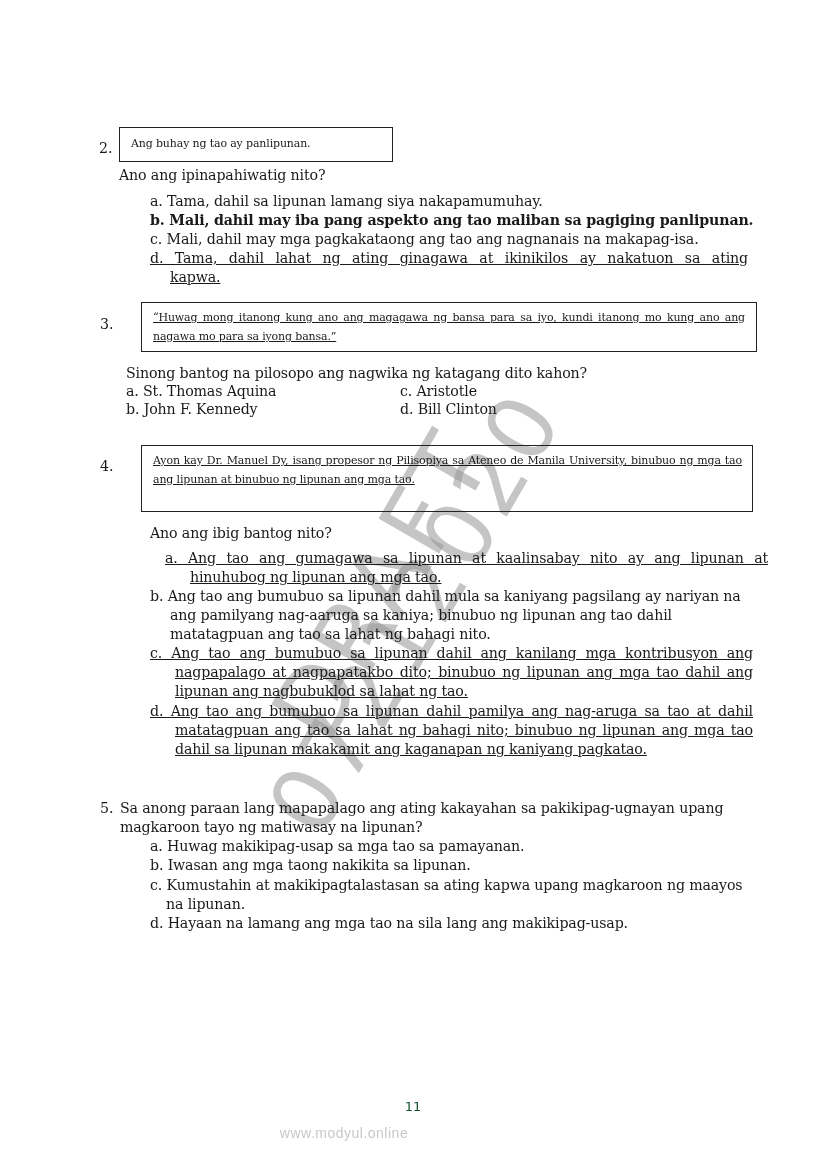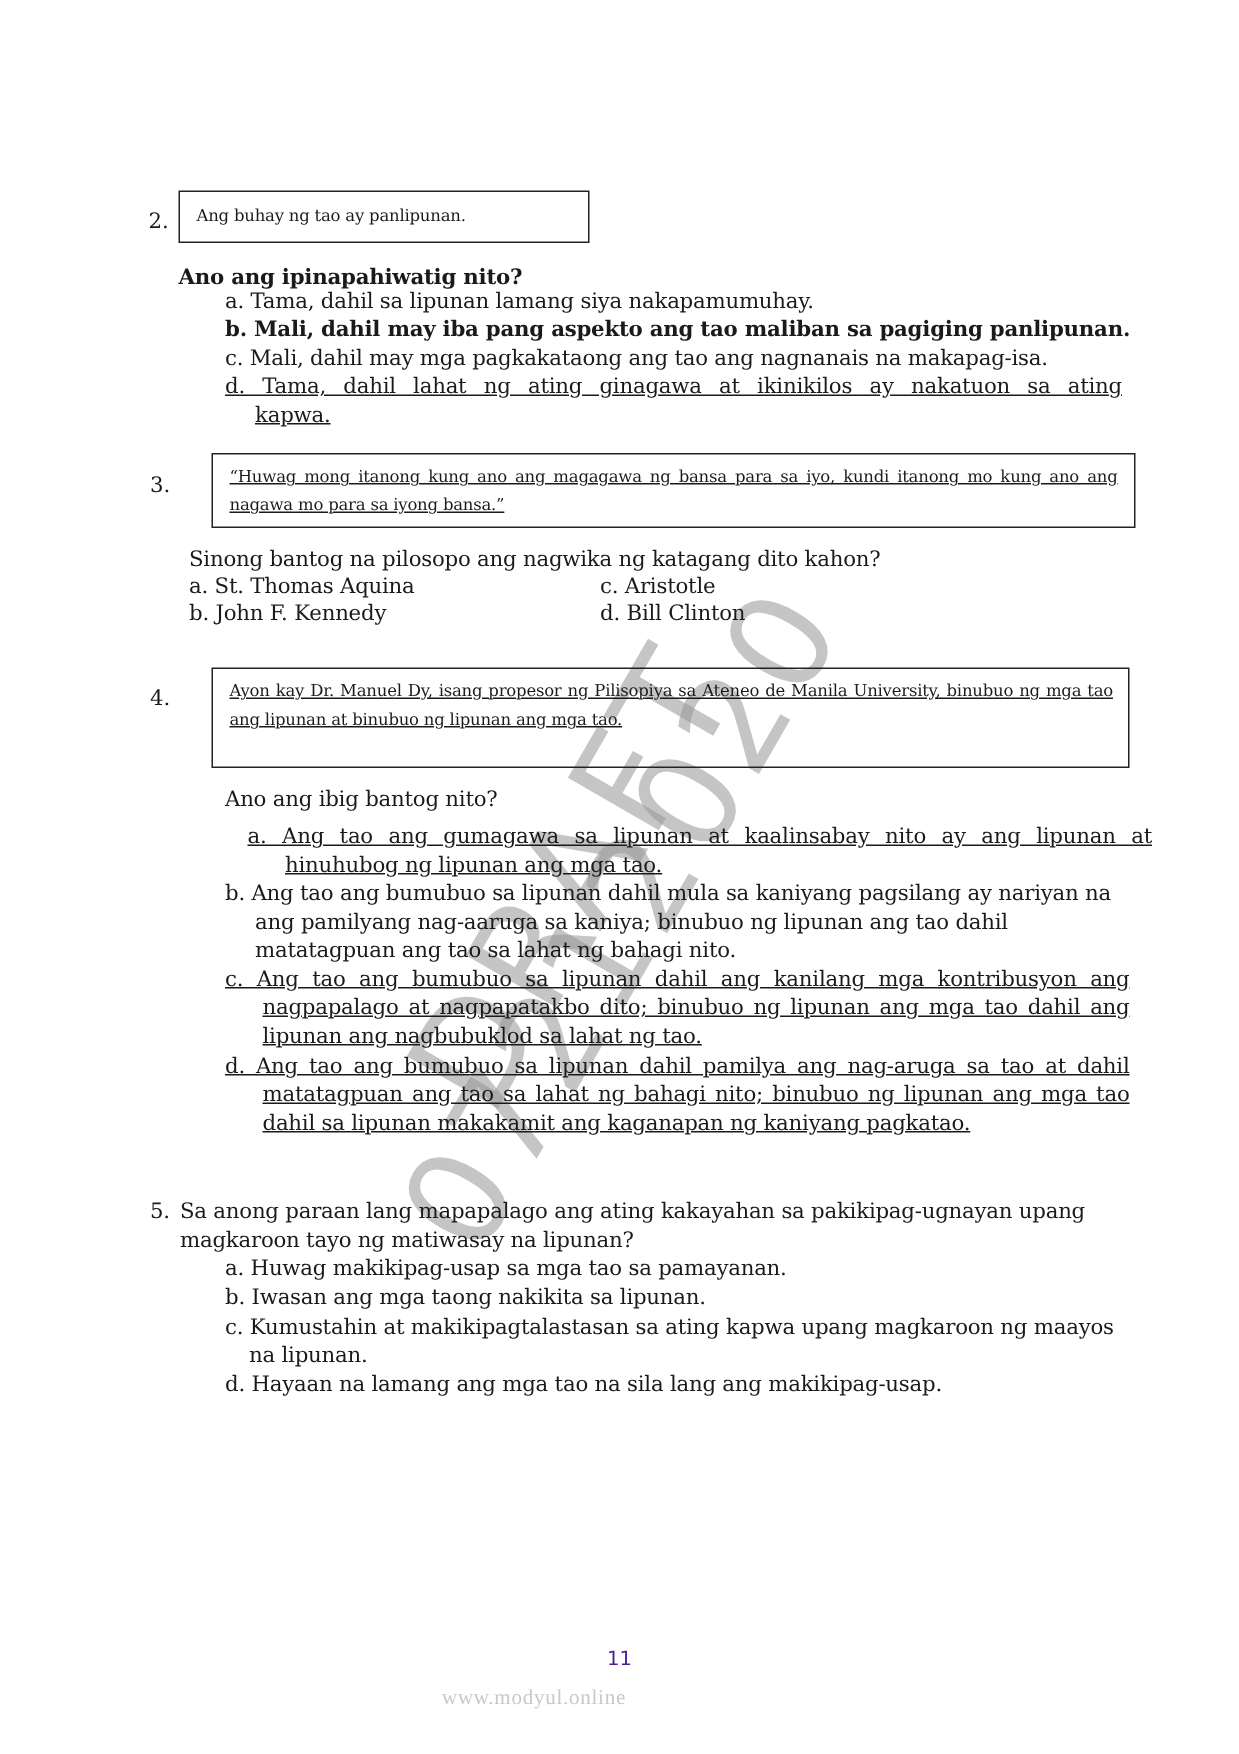--- a/index.html
+++ b/index.html
@@ -6,35 +6,35 @@
   body { width:826px; height:1169px; position:relative; overflow:hidden;
          font-family:"DejaVu Serif", "Liberation Serif", serif; color:#1a1a1a; }
   .t { position:absolute; font-size:14.2px; line-height:19px; white-space:nowrap; letter-spacing:-0.15px; }
   .num { position:absolute; font-size:14.2px; line-height:19px; }
   .box { position:absolute; border:1.3px solid #222; box-sizing:border-box; }
   .boxtext { position:absolute; font-size:11px; line-height:19px; }
   .just { text-align:justify; text-align-last:left; white-space:normal;text-decoration:underline; }
   .wm { position:absolute; font-family:"DejaVu Sans", "Liberation Sans", sans-serif; color:rgba(150,150,150,0.55);
         font-size:96px; letter-spacing:4px; white-space:nowrap; transform-origin:center center; pointer-events:none; }
   .pagenum { position:absolute; left:0; width:826px; text-align:center; top:1099px;
-             font-family:"DejaVu Sans", "Liberation Sans", sans-serif; font-size:13px; color:#4c1d95; }
+             font-family:"DejaVu Sans", "Liberation Sans", sans-serif; font-size:13px; color:#14532d; }
   .site { position:absolute; left:0; width:688px; text-align:center; top:1125px;
-          font-family:Liberation Serif, serif; font-size:14px; color:#c8c8c8; letter-spacing:0.5px;padding-left:12px; }
+          font-family:Liberation Sans, sans-serif; font-size:14px; color:#c8c8c8; letter-spacing:0.5px; }
 </style>
 </head>
 <body>
 
 <div class="wm" style="left:215px; top:530px; transform:rotate(-60deg);">DRAFT</div>
 <div class="wm" style="left:170px; top:560px; transform:rotate(-60deg); font-size:90px;">07212020</div>
 
 <div>
   <div class="num" style="left:99px; top:139px;">2.</div>
   <div class="box" style="left:119px; top:127px; width:274px; height:35px;"></div>
   <div class="boxtext t" style="left:131px; top:134px;">Ang buhay ng tao ay panlipunan.</div>
-  <div class="t" style="left:119px; top:176px;font-weight:bold;">Ano ang ipinapahiwatig nito?</div>
+  <div class="t" style="left:119px; top:166px;">Ano ang ipinapahiwatig nito?</div>
   <div class="t" style="left:150px; top:192px;">a. Tama, dahil sa lipunan lamang siya nakapamumuhay.</div>
   <div class="t" style="left:150px; top:211px;font-weight:bold;">b. Mali, dahil may iba pang aspekto ang tao maliban sa pagiging panlipunan.</div>
   <div class="t" style="left:150px; top:230px;">c. Mali, dahil may mga pagkakataong ang tao ang nagnanais na makapag-isa.</div>
   <div class="t just" style="left:150px; top:249px; width:578px; padding-left:20px; text-indent:-20px; word-spacing:4px;">d. Tama, dahil lahat ng ating ginagawa at ikinikilos ay nakatuon sa ating kapwa.</div>
 </div>
 
 <div>
   <div class="num" style="left:100px; top:315px;">3.</div>
   <div class="box" style="left:141px; top:302px; width:616px; height:50px;"></div>
   <div class="boxtext t just" style="left:153px; top:308px; width:592px;">“Huwag mong itanong kung ano ang magagawa ng bansa para sa iyo, kundi itanong mo kung ano ang nagawa mo para sa iyong bansa.”</div>

